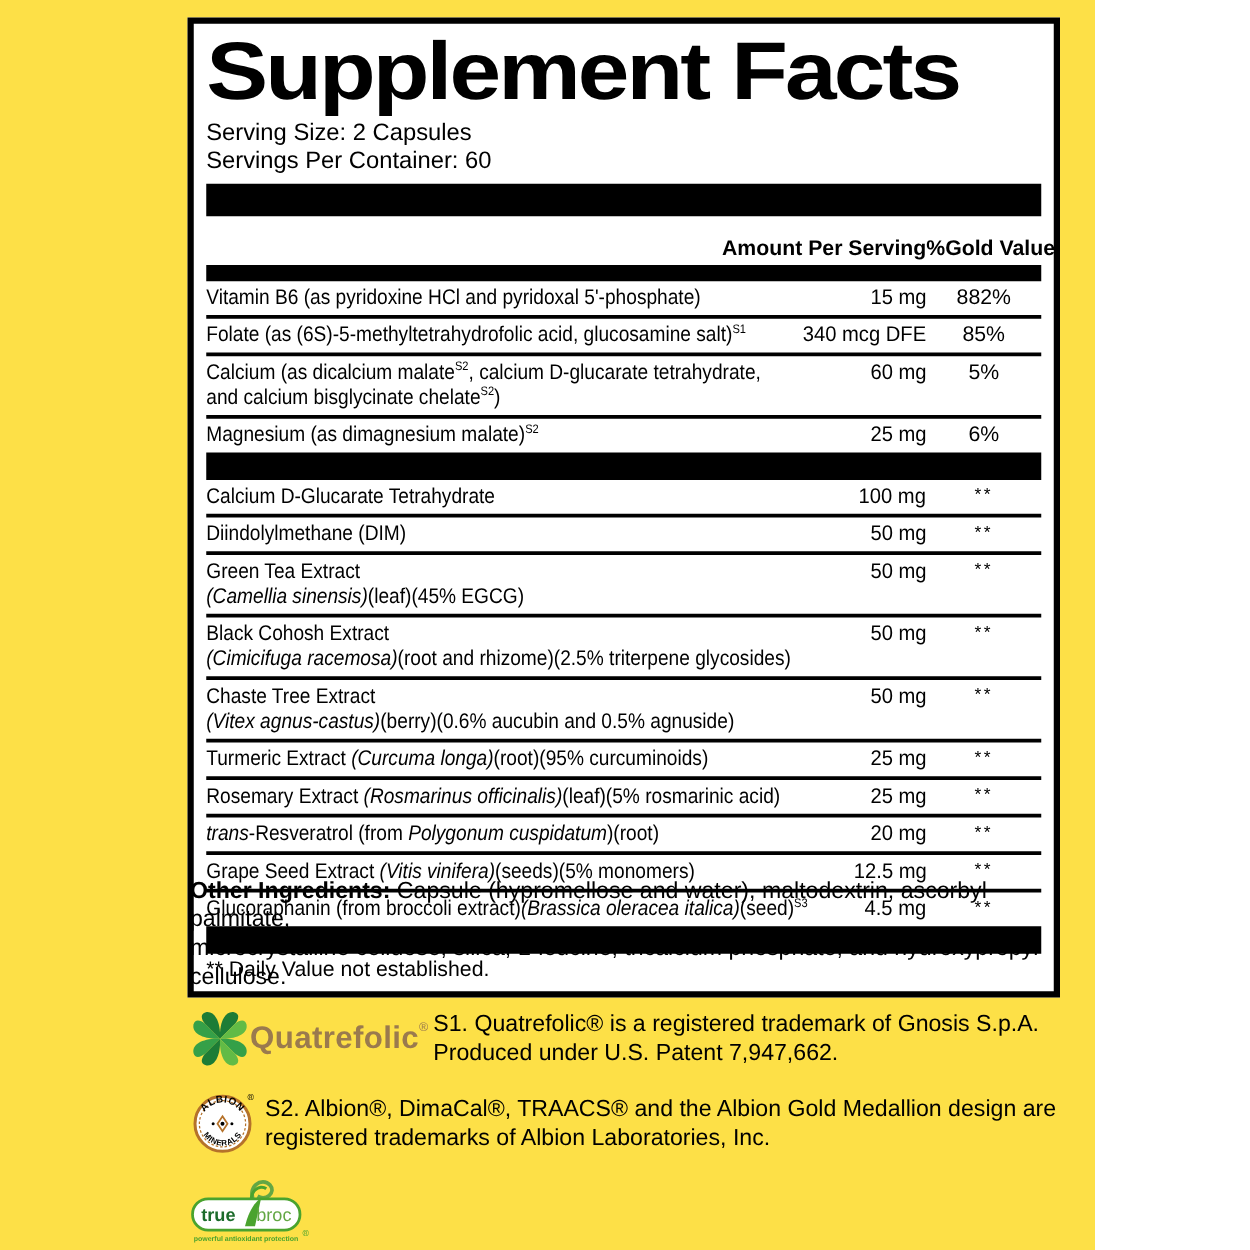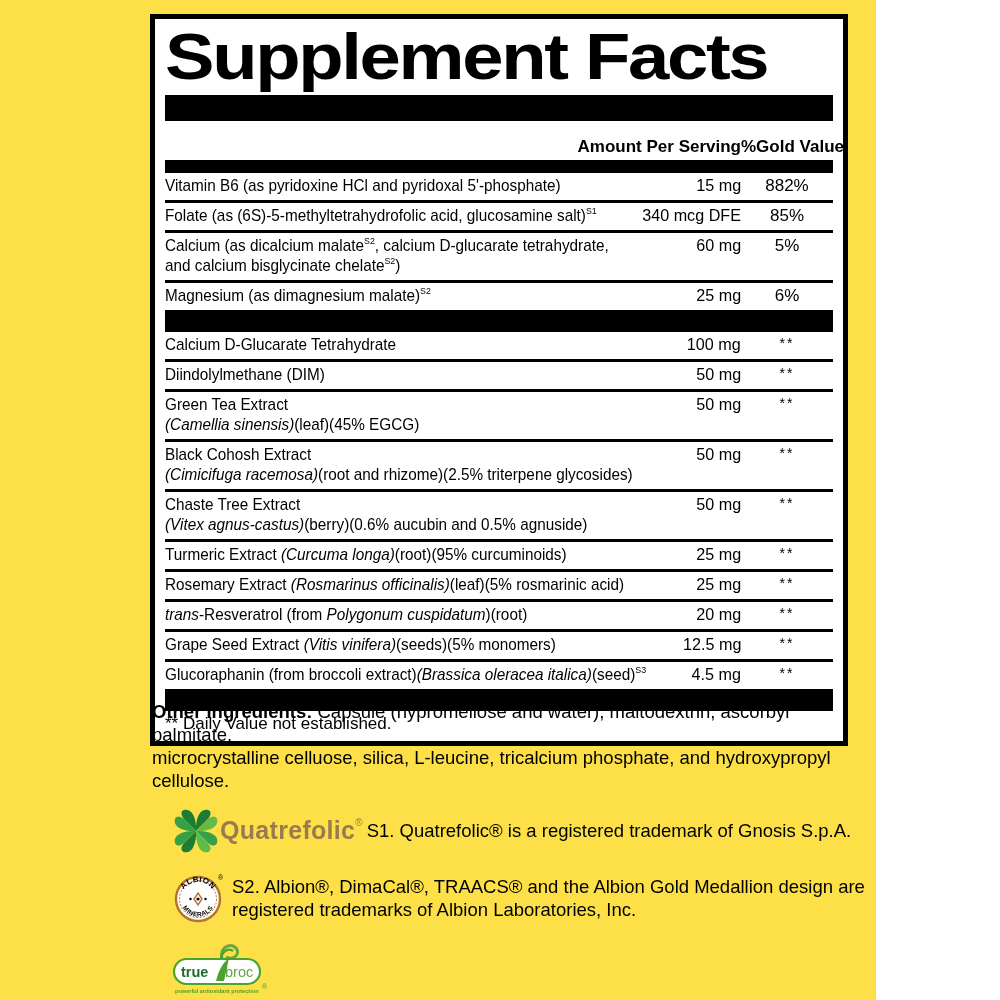--- a/index.html
+++ b/index.html
@@ -42,21 +42,21 @@
               white-space:nowrap; transform:scaleX(0.95); transform-origin:right top; }
   .row .dv  { position:absolute; right:0; top:3px; width:92px; text-align:center;
               font-size:17px; line-height:20px;margin-left:36px; }
   .row .dv.star { font-size:14px; letter-spacing:2px; top:1px; }
   sup { font-size:0.58em; vertical-align:super; line-height:0; }
   .footnote { font-size:17px; padding:3px 0 2px 0; }
 
   
   .below { position:absolute; left:152px; top:700px; width:720px; }
   .para { font-size:18.5px; line-height:23px; }
-  .tm-row { display:flex; align-items:center;margin-left:20px; }
+  .tm-row { display:flex; align-items:center; }
   .tm-row .tm-text { font-size:18.5px; line-height:23px; }
   .oi { margin-bottom:14px; }
   .tm-quatrefolic { margin-top:6px; }
   .tm-albion { margin-top:17px; }
   .tm-truebroc { margin-top:16px; }
 
   
   .q-logo { display:flex; align-items:center; margin-right:4px; }
   .q-word { font-size:25px; font-weight:bold; letter-spacing:0.3px;
             color:var(--q-brown); white-space:nowrap; }
@@ -69,20 +69,24 @@
   .t-logo { margin-right:10px; flex:0 0 auto; }
 </style>
 </head>
 <body>
 
 <div class="sheet">
 
   <div class="facts-box">
     <div class="sf-title">Supplement Facts</div>
 
+    <div class="serving-block">
+      <div>Serving Size: 2 Capsules</div>
+      <div>Servings Per Container: 60</div>
+    </div>
 
     <div class="bar bar-1"></div>
 
     <div class="col-head">
       <span class="amt-h">Amount Per Serving</span>
       <span class="dv-h">%Gold Value</span>
     </div>
 
     <div class="bar bar-2"></div>
 
@@ -223,21 +227,21 @@
             </g>
             <g transform="rotate(135)">
               <path d="M0 0 C -10 -9 -13 -19 -7 -23 C -3 -25.5 -0.5 -22 0 -17 L 0 0 Z" fill="var(--c-mid)"></path>
               <path d="M0 0 C 10 -9 13 -19 7 -23 C 3 -25.5 0.5 -22 0 -17 L 0 0 Z" fill="var(--c-light)"></path>
             </g>
           </g>
         </svg>
         <span class="q-word">Quatrefolic</span>
           <span class="q-reg">®</span>
       </div>
-      <div class="tm-text"><span>S1. Quatrefolic® is a registered trademark of Gnosis S.p.A.</span><br></div>
+      <div class="tm-text"><span>S1. Quatrefolic® is a registered trademark of Gnosis S.p.A.</span><br><span>Produced under U.S. Patent 7,947,662.</span></div>
     </div>
 
     <div class="tm-row tm-albion">
       <svg class="a-logo" width="54" height="54" viewBox="0 0 54 54">
         <circle cx="26" cy="28" r="22" fill="#fff" stroke="var(--a-org)" stroke-width="2.4"></circle>
         <circle cx="26" cy="28" r="18.5" fill="none" stroke="var(--a-org)" stroke-width="1" stroke-dasharray="2 1.6"></circle>
         <defs>
           <path id="arcTop" d="M 9,28 A 17,17 0 0 1 43,28" fill="none"></path>
           <path id="arcBot" d="M 8.5,28 A 17.5,17.5 0 0 0 43.5,28" fill="none"></path>
         </defs>

